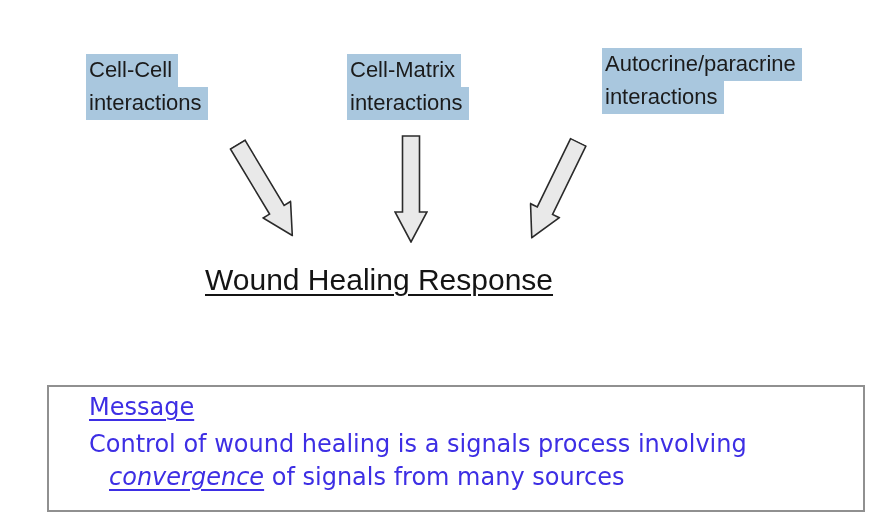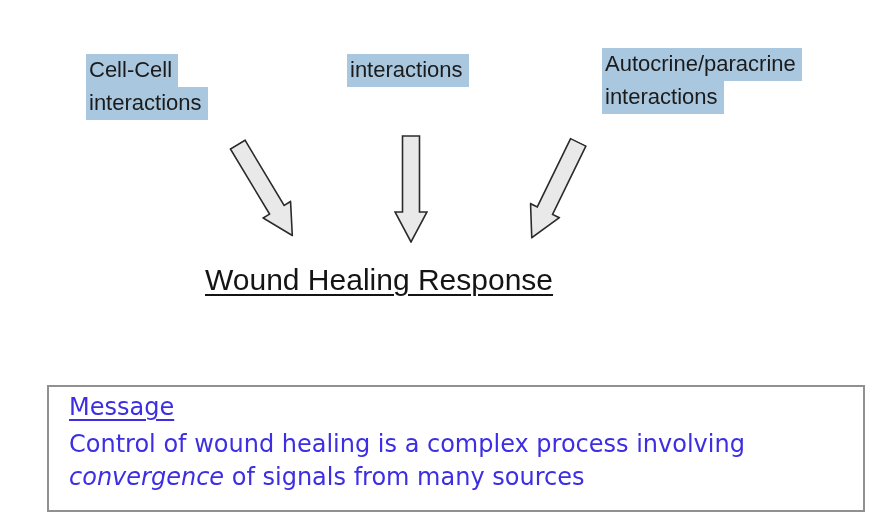--- a/index.html
+++ b/index.html
@@ -48,54 +48,59 @@
     text-align: right;
   }
 
   
   #message-box {
     position: absolute; left: 47px; top: 385px;
     width: 818px; height: 127px;
     box-sizing: border-box;
     border: 2px solid var(--box-border, #909090);
     background: var(--background, #ffffff);
-    padding: 3px 10px 0 20px;
+    padding: 3px 10px 0 40px;
     font-family: "DejaVu Sans", sans-serif;
     color: var(--message-text, #3d2ee4);
   }
   #message-heading {
     font-size: 24px; line-height: 34px;
     text-decoration: underline;
     text-decoration-thickness: 2px;
     text-underline-offset: 4px;
     display: inline-block;
     margin-bottom: 4px;
   }
   #message-body { font-size: 24px; line-height: 33px; }
   .emphasis {
     font-style: italic;
+    text-decoration: underline;
     text-decoration-thickness: 2px;
     text-underline-offset: 4px;
+    margin-left: 20px;
   }
 </style>
 </head>
 <body>
 
 <div id="canvas">
 
   <div class="label" id="label-cell-cell">
     <div class="label-line">
       <span class="hl">Cell-Cell</span>
     </div>
     <div class="label-line">
       <span class="hl">interactions</span>
     </div>
   </div>
 
   <div class="label" id="label-cell-matrix">
+    <div class="label-line">
+      <span class="hl">Cell-Matrix</span>
+    </div>
     <div class="label-line">
       <span class="hl">interactions</span>
     </div>
   </div>
 
   <div class="label" id="label-autocrine">
     <div class="label-line">
       <span class="hl">Autocrine/paracrine</span>
     </div>
     <div class="label-line">
@@ -111,18 +116,18 @@
   </svg>
   <svg class="arrow" id="arrow-right" viewBox="0 0 34 108">
     <polygon points="8.5,1 25.5,1 25.5,77 33,77 17,107 1,77 8.5,77"></polygon>
   </svg>
 
   <div id="main-title">Wound Healing Response</div>
 
   <div id="message-box">
     <div id="message-heading">Message</div>
     <div id="message-body">
-      <span>Control of wound healing is a complex process involving</span><br>
+      <span>Control of wound healing is a signals process involving</span><br>
       <span class="emphasis">convergence</span><span> of signals from many sources</span>
     </div>
   </div>
 
 </div>
 
 </body></html>

